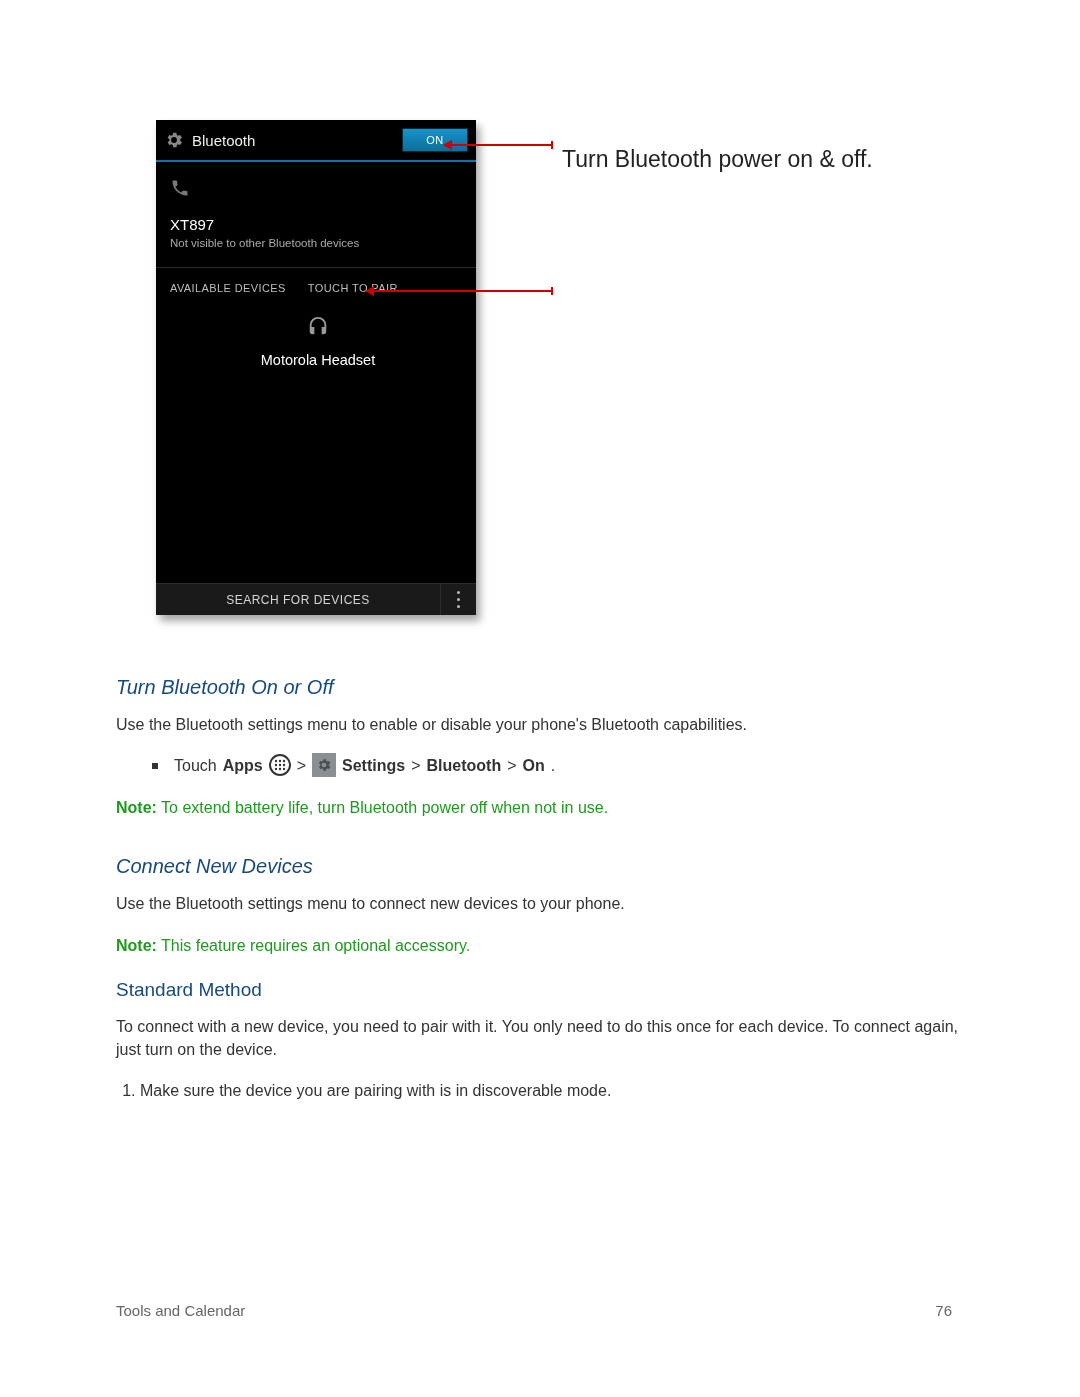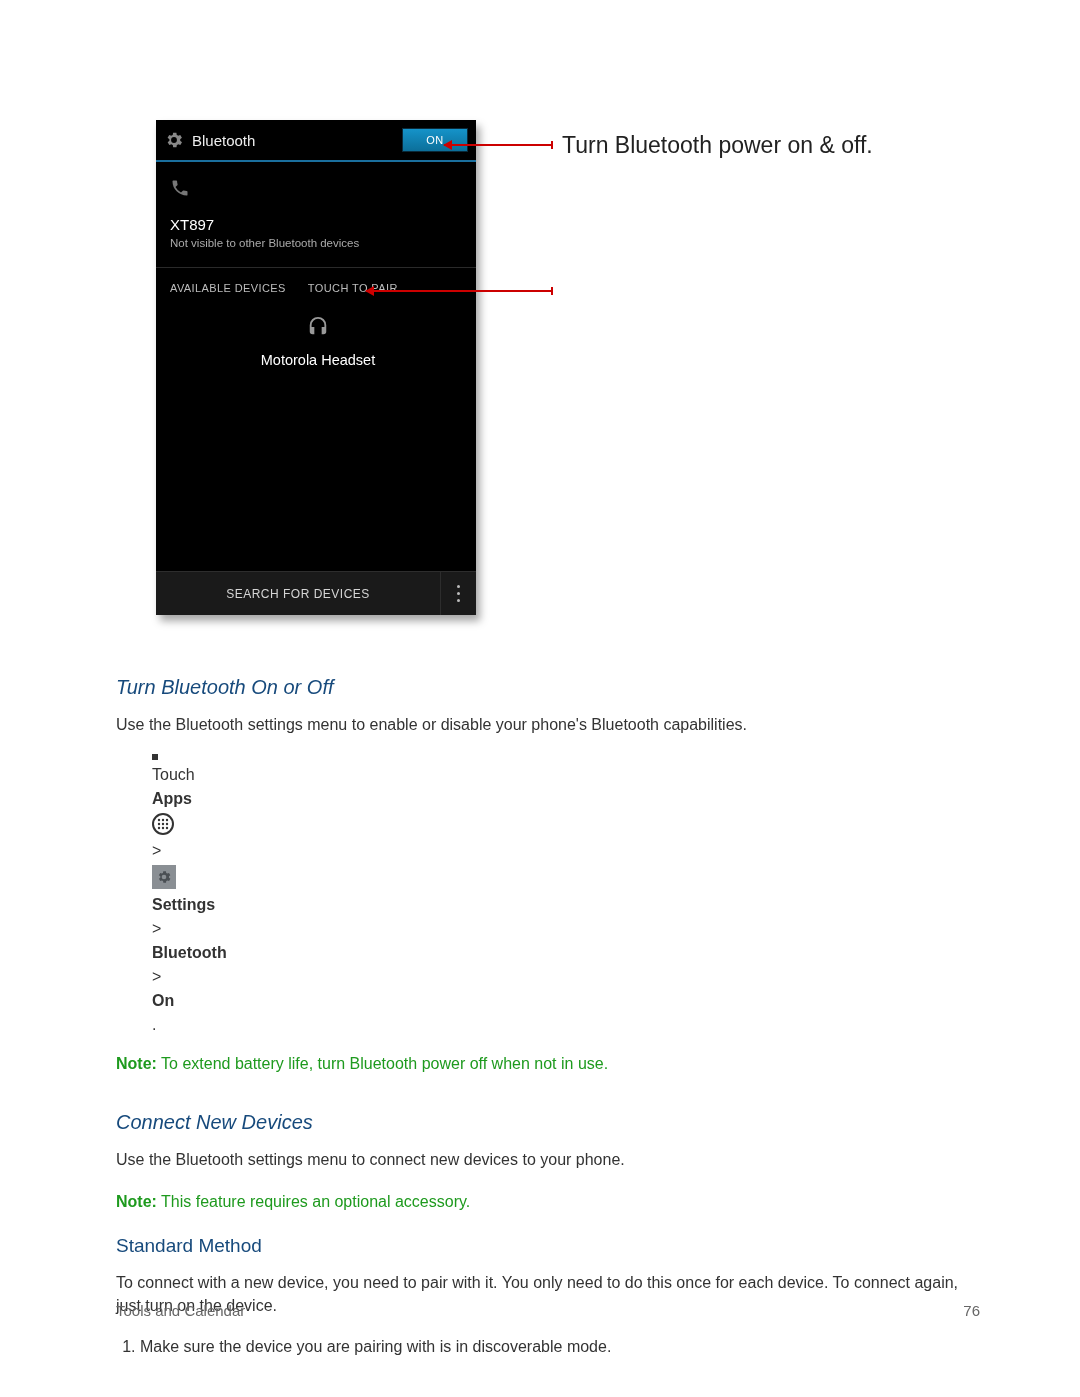--- a/index.html
+++ b/index.html
@@ -87,21 +87,21 @@
     padding: 10px 10px 14px 14px;
     flex-direction: column;
   }
   .headset-icon {
     width: 22px; height: 22px; flex: 0 0 22px; color: #999;
   }
   .paired-name { font-size: 14.5px; color: #fff; }
   .search-bar {
     position: absolute;
     left: 0; right: 0; bottom: 0;
-    height: 44px;
+    height: 32px;
     border-top: 1px solid #2d2d2d;
     display: flex;
     align-items: center;
     background: #1a1a1a;
   }
   .search-text {
     flex: 1 1 auto;
     text-align: center;
     font-size: 12px;
     letter-spacing: .5px;
@@ -158,25 +158,25 @@
     margin: 36px 0 14px 0;
   }
   p.body {
     font-size: 16px;
     color: #333;
     margin: 0 0 18px 0;
     line-height: 1.45;
   }
   .bullet-row {
     display: flex;
+    align-items: center;
     gap: 6px;
     margin: 0 0 18px 36px;
     font-size: 16px;
     color: #333;
-    flex-direction: column;
   }
   .sq-bullet {
     width: 6px; height: 6px; background: #333; margin-right: 10px; flex:0 0 6px;
   }
   .apps-icon {
     display: inline-flex;
     width: 22px; height: 22px;
     border: 2px solid #333; border-radius: 50%;
     align-items: center; justify-content: center;
     position: relative; top: -1px;
@@ -206,21 +206,21 @@
   }
   ol.steps {
     margin: 0 0 18px 0;
     padding-left: 24px;
     font-size: 16px;
     color: #333;
     line-height: 1.5;
   }
   .footer {
     position: absolute;
-    left: 116px; right: 100px; bottom: 78px;
+    left: 116px; right: 128px; bottom: 78px;
     display: flex;
     justify-content: space-between;
     font-size: 15px;
     color: #666;
   }
 </style>
 </head>
 <body>
 
 <div class="page">
@@ -271,21 +271,21 @@
             <span></span>
             <span></span>
             <span></span>
           </span>
       </div>
     </div>
 
     <div class="arrow" style="left:288px; top:24px; width:108px;"></div>
     <div class="arrow" style="left:210px; top:170px; width:186px;"></div>
 
-    <div class="anno" style="left:406px; top:10px; width:320px;">Turn Bluetooth power on &amp; off.</div>
+    <div class="anno" style="left:406px; top:24px; width:320px;">Turn Bluetooth power on &amp; off.</div>
   </div>
 
   <h2 class="section">Turn Bluetooth On or Off</h2>
   <p class="body">Use the Bluetooth settings menu to enable or disable your phone's Bluetooth capabilities.</p>
 
   <div class="bullet-row">
     <span class="sq-bullet"></span>
     <span>Touch </span>
     <b>Apps</b>
     <span class="apps-icon">

